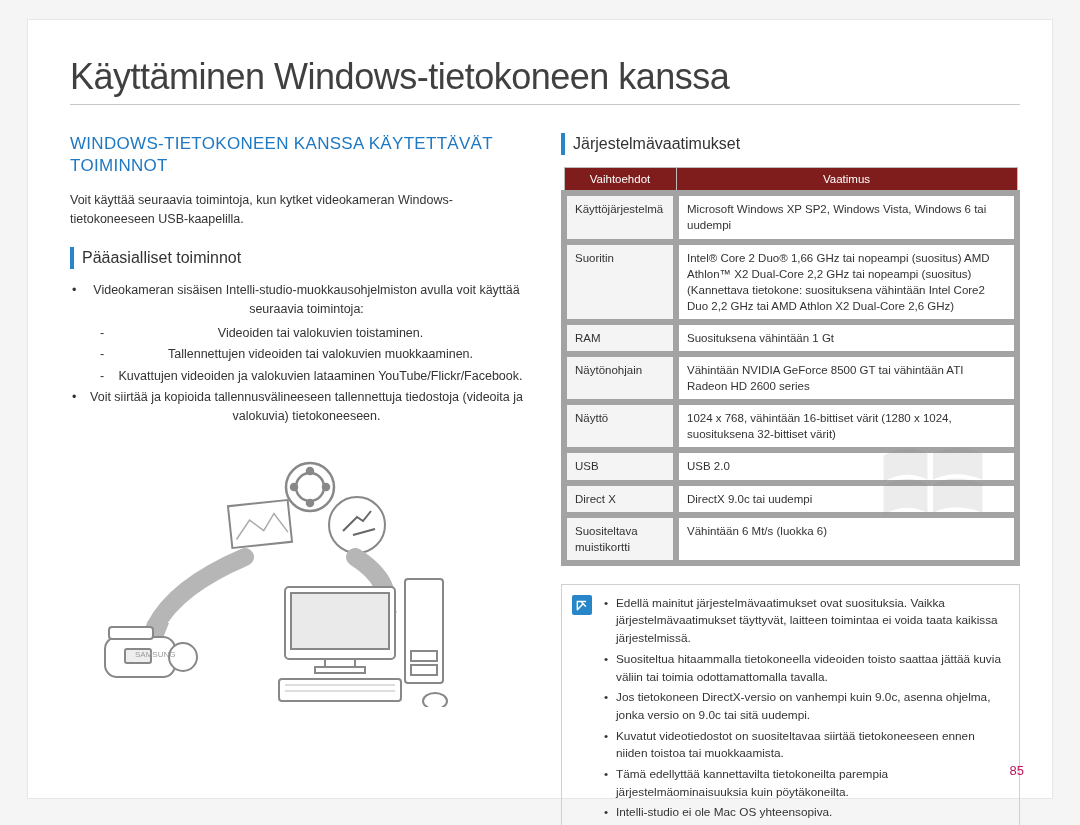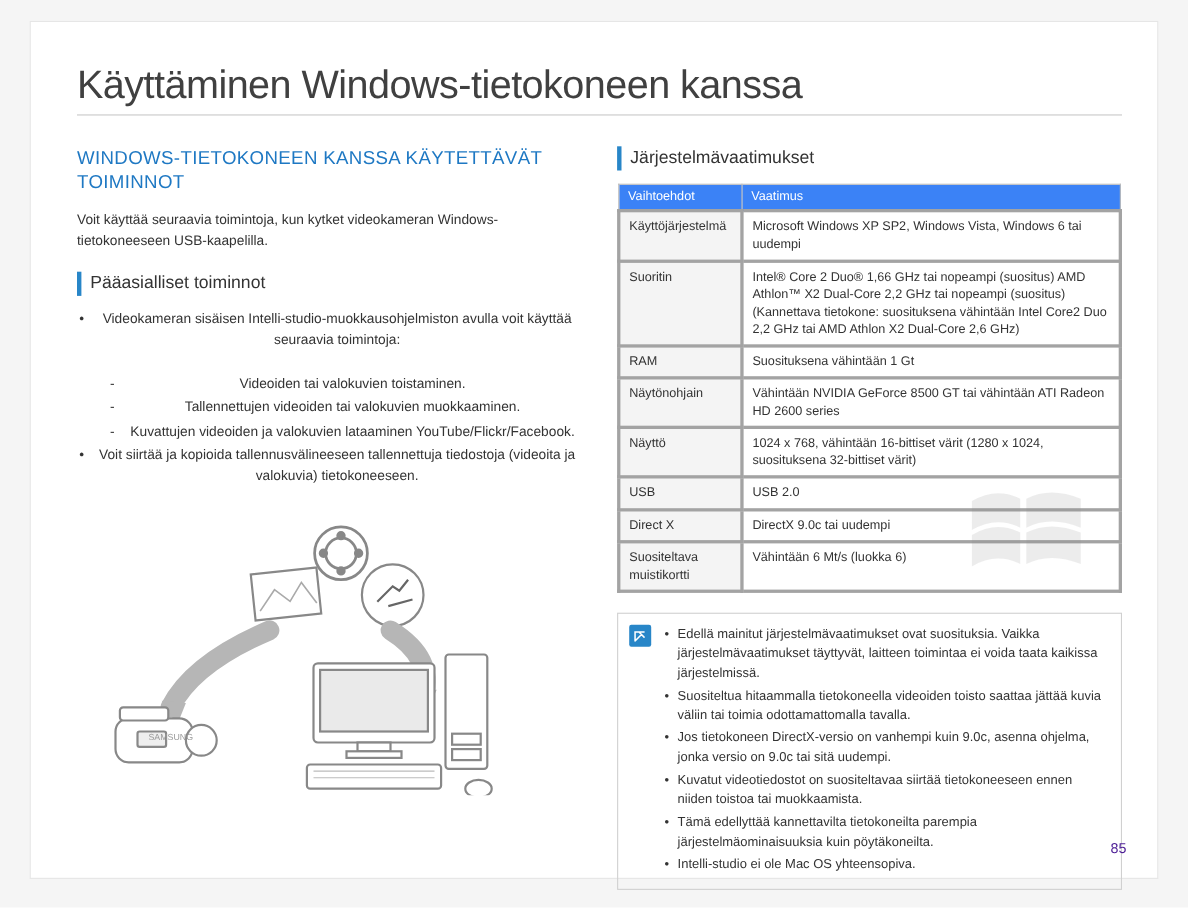--- a/index.html
+++ b/index.html
@@ -61,21 +61,21 @@
   .bullets {
     font-size: 12.5px;
     color: #333;
     line-height: 1.55;
     list-style: none;
     padding-left: 0;
     text-align: center;
   }
   .bullets > li { position: relative; padding-left: 14px; margin-bottom: 2px; }
   .bullets > li::before { content: "•"; position: absolute; left: 2px; }
-  .sub-bullets { list-style: none; padding-left: 14px; margin-top: 20px; }
+  .sub-bullets { list-style: none; padding-left: 14px; margin-top: 4px; }
   .sub-bullets > li { position: relative; padding-left: 14px; margin-bottom: 2px; }
   .sub-bullets > li::before { content: "-"; position: absolute; left: 2px; }
 
   .illus {
     margin-top: 20px;
     width: 100%;
     height: 270px;
     display: flex;
     align-items: center;
     justify-content: center;
@@ -83,29 +83,29 @@
   .illus svg { width: 410px; height: 250px; }
 
   table.req {
     width: 100%;
     border-collapse: collapse;
     font-size: 11.5px;
     margin-bottom: 18px;
     position: relative;
   }
   table.req th {
-    background: #3b82f6;
+    background: #7f1d1d;
     color: #fff;
     font-weight: 400;
-    text-align: left;
+    text-align: center;
     padding: 5px 8px;
     border: 1px solid #bcbcbc;
   }
   table.req td {
-    border: 3px solid #a3a3a3;
+    border: 6px solid #a3a3a3;
     padding: 5px 8px;
     vertical-align: top;
     color: #333;
     line-height: 1.4;
   }
   table.req td.label {
     background: #f4f4f4;
     width: 112px;
   }
   .windows-wm {
@@ -139,21 +139,21 @@
     align-items: center;
     justify-content: center;
   }
   .note-icon svg { width: 14px; height: 14px; }
 
   .page-num {
     position: absolute;
     right: 28px;
     bottom: 20px;
     font-size: 13px;
-    color: #4c1d95;
+    color: #be185d;
   }
 </style>
 </head>
 <body>
 
 <div class="page">
 
   <h1 class="page-title">Käyttäminen Windows-tietokoneen kanssa</h1>
 
   <div class="cols">

